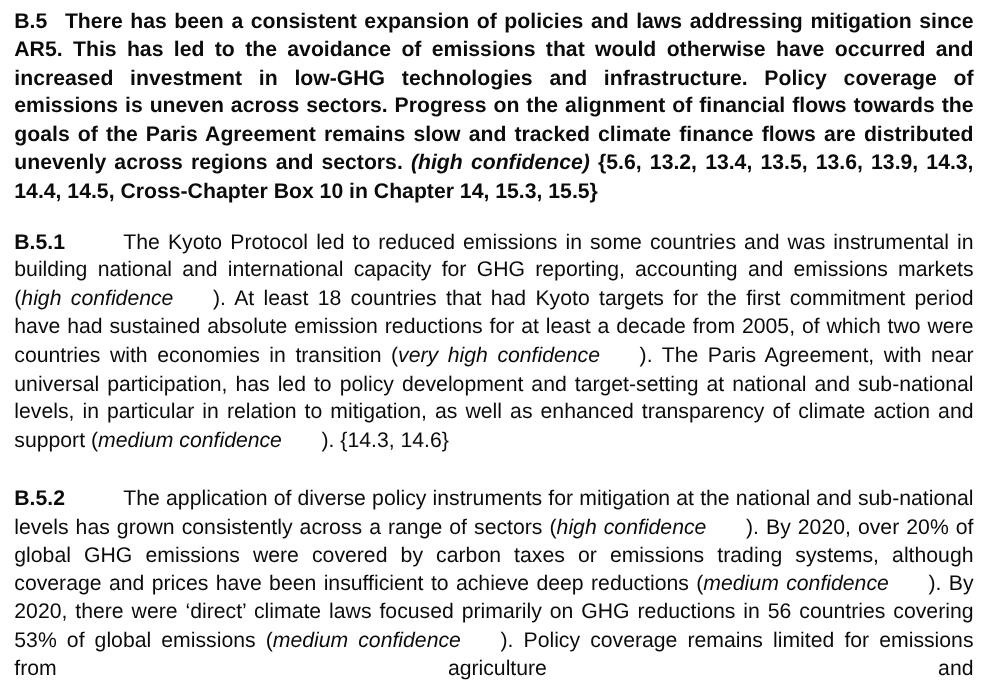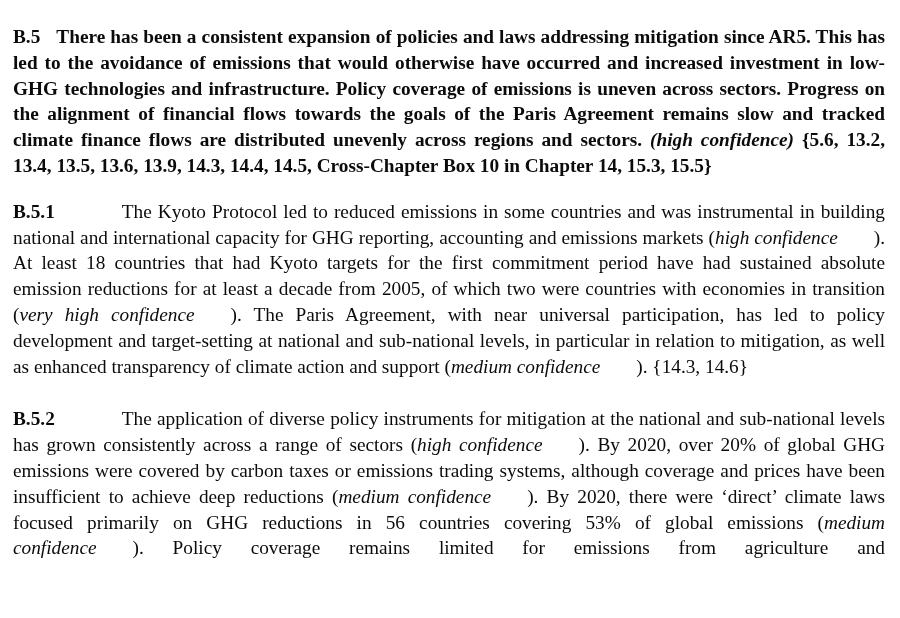--- a/index.html
+++ b/index.html
@@ -6,40 +6,40 @@
     margin: 0;
     padding: 0;
     background: #ffffff;
   }
   .page {
     box-sizing: border-box;
     width: 900px;
     height: 618px;
     overflow: hidden;
     background: #ffffff;
-    padding: 24px 15px 0 13px;
-    font-family: Liberation Serif, serif;
+    padding: 7px 15px 0 13px;
+    font-family: Liberation Sans, sans-serif;
     font-size: 19.3px;
     line-height: 25.8px;
     color: #0b0b0b;
     text-align: justify;
   }
   .para {
     margin: 0 0 20px 0;
   }
   .para.gap-lg {
     margin-bottom: 27px;
   }
   .para.cutoff {
     text-align-last: justify; 
     margin-bottom: 0;
   }
   .para-label {
     font-weight: bold;
-    margin-right: 31px;
+    margin-right: 17px;
   }
   .para.headline .para-label {
     margin-right: 16px;
   }
   .seg-bold { font-weight: bold; }
   .seg-italic { font-style: italic; margin-top: 36px; }
   .seg-bold-italic { font-weight: bold; font-style: italic; }
   .seg-regular { font-weight: normal; font-style: normal; margin-left: 36px; }
 </style>
 </head>

